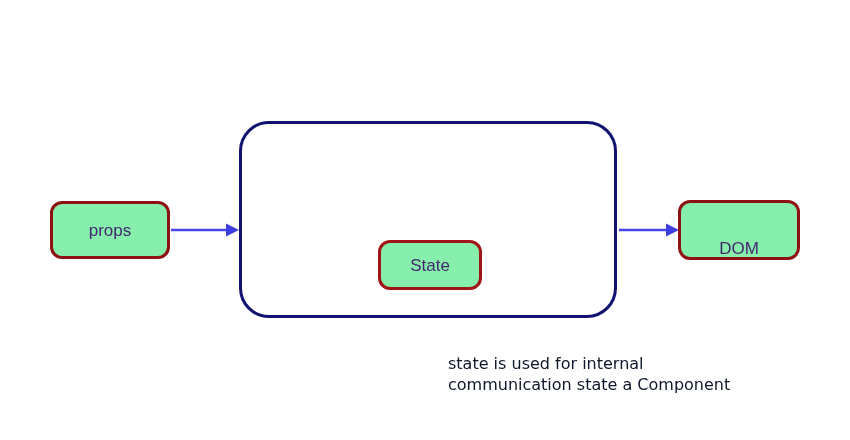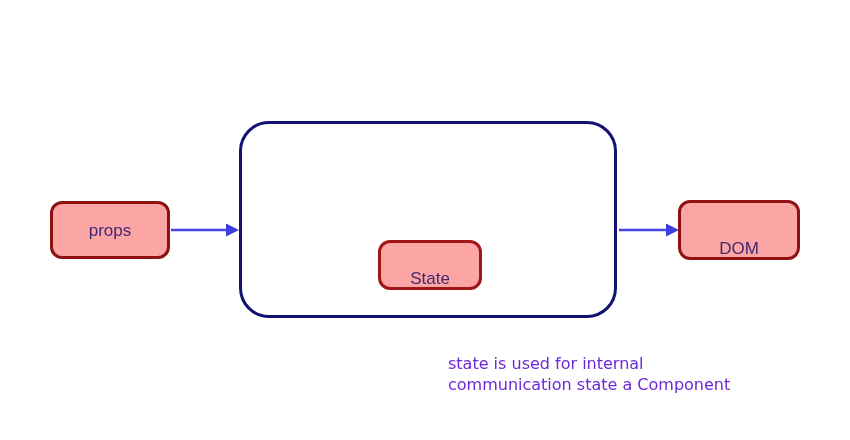--- a/index.html
+++ b/index.html
@@ -11,21 +11,21 @@
     position: relative;
     width: 850px;
     height: 440px;
     background: #ffffff;
     overflow: hidden;
     font-family: "Liberation Sans", sans-serif;
   }
   .node {
     position: absolute;
     box-sizing: border-box;
-    background: #fca5a5;
+    background: #86efac;
     border: 3px solid #8e1212;
     border-radius: 12px;
     display: flex;
     align-items: center;
     justify-content: center;
     color: #44276f;
     font-size: 17px;
     line-height: 1;
   }
   .props-box {
@@ -40,21 +40,20 @@
     width: 122px;
     height: 60px;
     align-items: flex-end;
   }
   .state-box {
     left: 378px;
     top: 240px;
     width: 104px;
     height: 50px;
     border-color: #a01515;
-    align-items: flex-end;
   }
   .component-box {
     position: absolute;
     box-sizing: border-box;
     left: 239px;
     top: 121px;
     width: 378px;
     height: 197px;
     background: #ffffff;
     border: 3px solid #121270;
@@ -75,21 +74,21 @@
     position: absolute;
     top: 220px;
     height: 20px;
   }
   .arrow-1 { left: 171px; width: 68px; }
   .arrow-2 { left: 619px; width: 60px; }
   .caption {
     position: absolute;
     left: 448px;
     top: 353px;
-    color: #6d28d9;
+    color: #0f172a;
     font-family: "DejaVu Sans", sans-serif;
     font-size: 16px;
     line-height: 21px;
     white-space: nowrap;
   }
 </style>
 </head>
 <body>
 
 <div class="stage">

